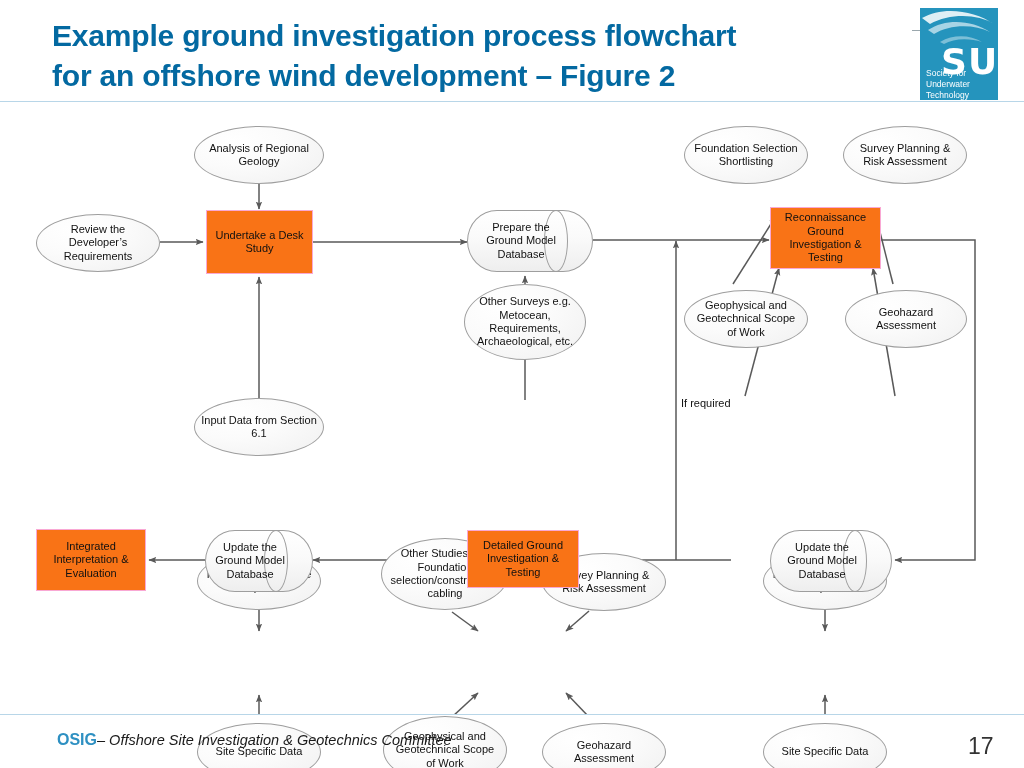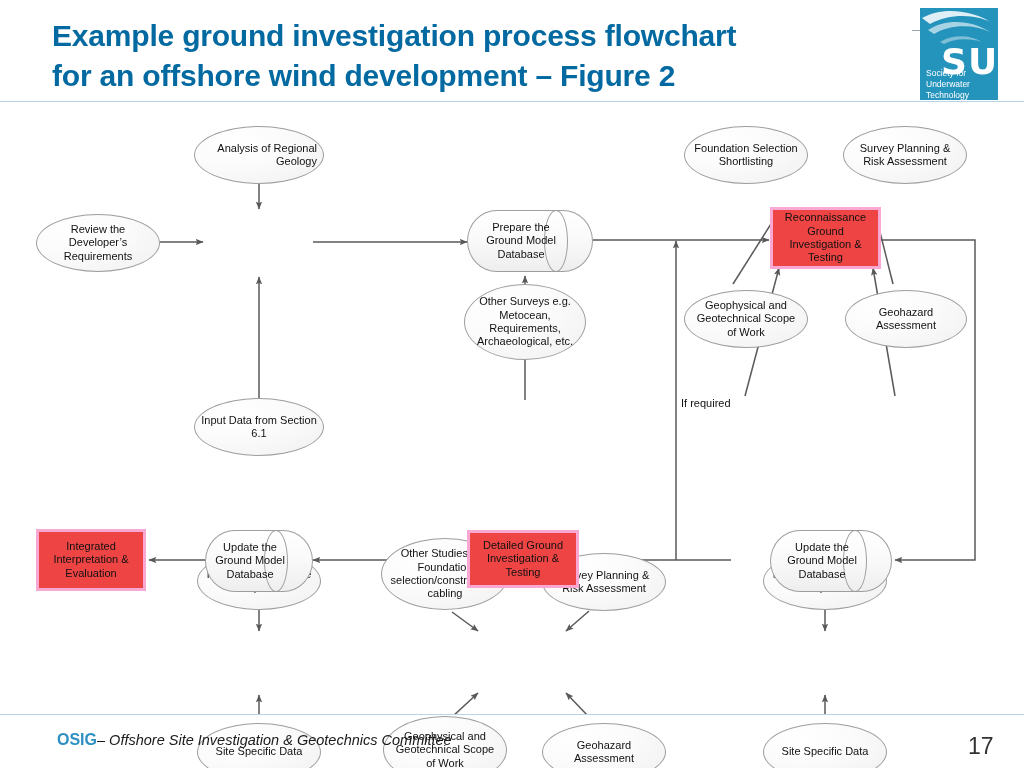--- a/index.html
+++ b/index.html
@@ -120,22 +120,22 @@
     color: #111111;
     padding: 2px 6px;
   }
   .node.ellipse {
     border: 1px solid #9e9e9e;
     border-radius: 50%;
     background: radial-gradient(ellipse at 30% 26%, #ffffff 0%, #fbfbfb 42%, #f0f0f0 100%);
     box-shadow: 0 0 0 0 rgba(0,0,0,0);
   }
   .node.rect {
-    border: 3px solid #f9a8d4;
-    background: #ef4444;
+    border: 1px solid #f9a8d4;
+    background: #f97316;
   }
   .node.cyl {
     border: 1px solid #9e9e9e;
     border-radius: 30px / 50%;
     background: linear-gradient(to bottom, #ffffff 0%, #fafafa 45%, #eeeeee 100%);
   }
   .cyl-lip {
     position: absolute;
     right: 24px; top: -1px;
     height: calc(100% + 2px);
@@ -241,24 +241,27 @@
         <path d="M676,456 L676,137"></path>
 
         <path d="M881,136 L975,136 L975,456 L895,456"></path>
       </g>
     </svg>
 
     <div class="node ellipse" style="left:36px; top:110px; width:124px; height:58px;">
       <span>Review the Developer’s Requirements</span>
     </div>
 
-    <div class="node ellipse" style="left:194px; top:22px; width:130px; height:58px;text-align:right;">
+    <div class="node ellipse" style="left:194px; top:22px; width:130px; height:58px;">
       <span>Analysis of Regional Geology</span>
     </div>
 
+    <div class="node rect" style="left:206px; top:106px; width:107px; height:64px;">
+      <span>Undertake a Desk Study</span>
+    </div>
 
     <div class="node ellipse" style="left:194px; top:294px; width:130px; height:58px;">
       <span>Input Data from Section 6.1</span>
     </div>
 
     <div class="node cyl" style="left:467px; top:106px; width:126px; height:62px;">
       <span class="cyl-label">Prepare the Ground Model Database</span>
       <span class="cyl-lip"></span>
     </div>
 

